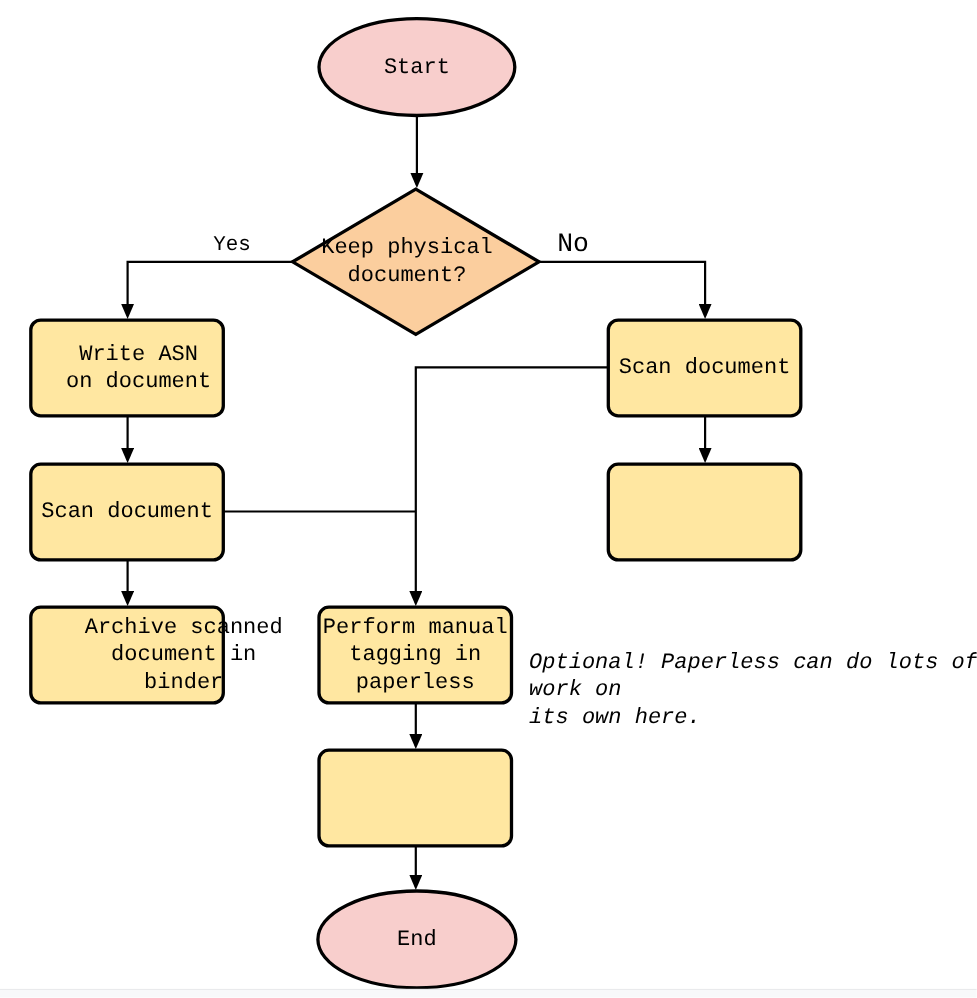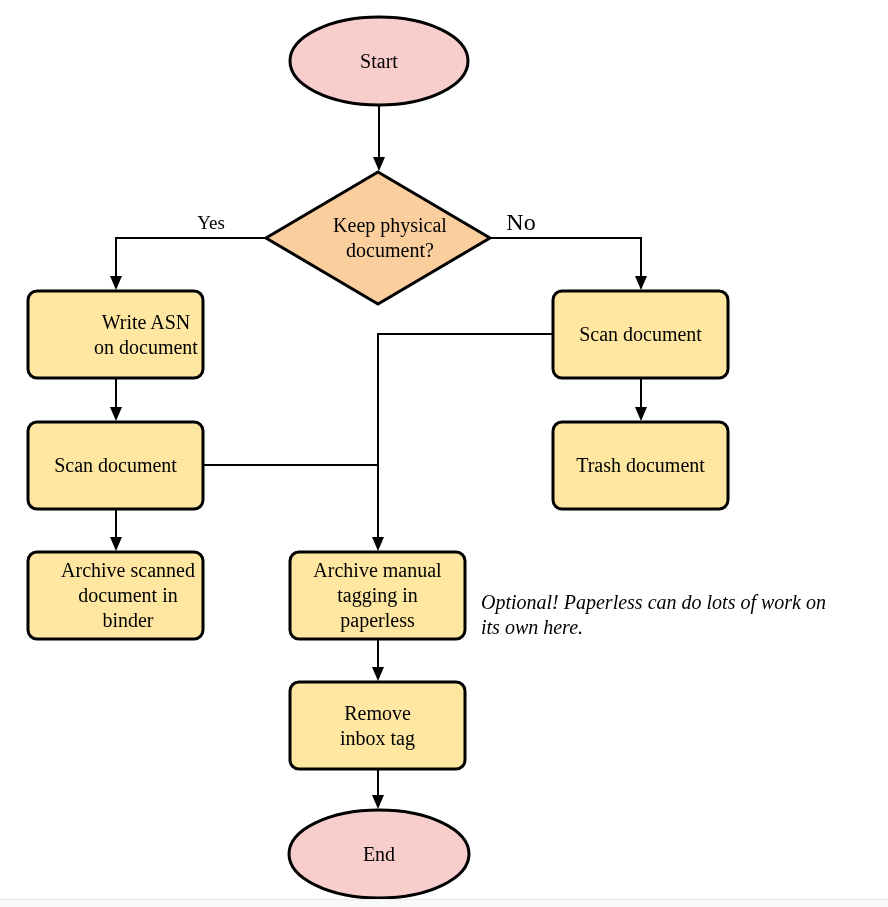--- a/index.html
+++ b/index.html
@@ -1,21 +1,21 @@
 <!DOCTYPE html>
 <html><head>
 <meta charset="utf-8">
 <style>
   html, body { margin: 0; padding: 0; background: #ffffff; }
   .canvas {
     position: relative;
     width: 888px;
     height: 907px;
     background: #ffffff;
-    font-family: Liberation Serif, serif;
+    font-family: Liberation Mono, monospace;
     color: #000000;
     overflow: hidden;
   }
   .canvas svg { position: absolute; left: 0; top: 0; }
   .shape { stroke: #000000; stroke-width: 3; }
   .shape.pink   { fill: #f8cecc; }
   .shape.orange { fill: #fbce9e; }
   .shape.yellow { fill: #ffe7a1; }
   .edge { stroke: #000000; stroke-width: 2; fill: none; }
   .lbl {
@@ -23,24 +23,24 @@
     display: flex;
     align-items: center;
     justify-content: center;
     text-align: center;
     font-size: 20px;
     line-height: 25px;
     white-space: pre-line;
     color: #000000;
   }
   .n-start    { left: 290px; top: 17px;  width: 178px; height: 88px; }
-  .n-decision { left: 278px; top: 172px; width: 224px; height: 132px; }
-  .n-write-asn  { left: 45px;  top: 291px; width: 202px; height: 87px; }
+  .n-decision { left: 258px; top: 172px; width: 224px; height: 132px; }
+  .n-write-asn  { left: 25px;  top: 291px; width: 202px; height: 87px; }
   .n-scan-left  { left: 28px;  top: 422px; width: 175px; height: 87px; }
-  .n-archive    { left: 28px;  top: 552px; width: 200px; height: 87px; }
+  .n-archive    { left: 28px;  top: 552px; width: 200px; height: 87px; padding-left: 39px; }
   .n-scan-right { left: 553px; top: 291px; width: 175px; height: 87px; }
   .n-trash      { left: 553px; top: 422px; width: 175px; height: 87px; }
   .n-tagging    { left: 290px; top: 552px; width: 175px; height: 87px; }
   .n-remove     { left: 290px; top: 682px; width: 175px; height: 87px; }
   .n-end        { left: 289px; top: 810px; width: 180px; height: 88px; text-align: center; }
   .lbl-yes { left: 186px; top: 209px; width: 50px; height: 26px; font-size: 19px; }
   .lbl-no  { left: 496px; top: 209px; width: 50px; height: 26px; font-size: 24px; }
   .annotation {
     left: 481px; top: 590px; width: 420px;
     justify-content: flex-start; text-align: left;
@@ -92,26 +92,23 @@
   <div class="lbl n-start">Start</div>
   <div class="lbl n-decision">Keep physical
 document?</div>
   <div class="lbl n-write-asn">Write ASN
 on document</div>
   <div class="lbl n-scan-left">Scan document</div>
   <div class="lbl n-archive">Archive scanned
 document in
 binder</div>
   <div class="lbl n-scan-right">Scan document</div>
-  <div class="lbl n-trash">Trash document</div>
-  <div class="lbl n-tagging">Archive manual
+  <div class="lbl n-tagging">Perform manual
 tagging in
 paperless</div>
-  <div class="lbl n-remove">Remove
-inbox tag</div>
   <div class="lbl n-end">End</div>
 
   <div class="lbl lbl-yes">Yes</div>
   <div class="lbl lbl-no">No</div>
 
   <div class="lbl annotation">Optional! Paperless can do lots of work on
 its own here.</div>
 
   <div class="bottom-strip"></div>
 

